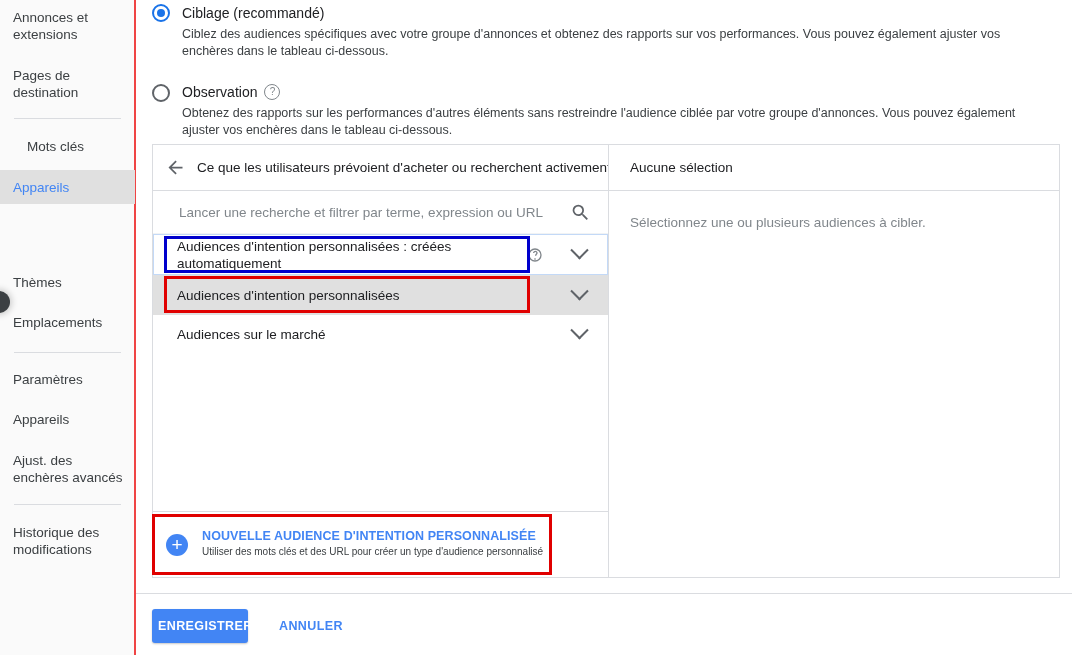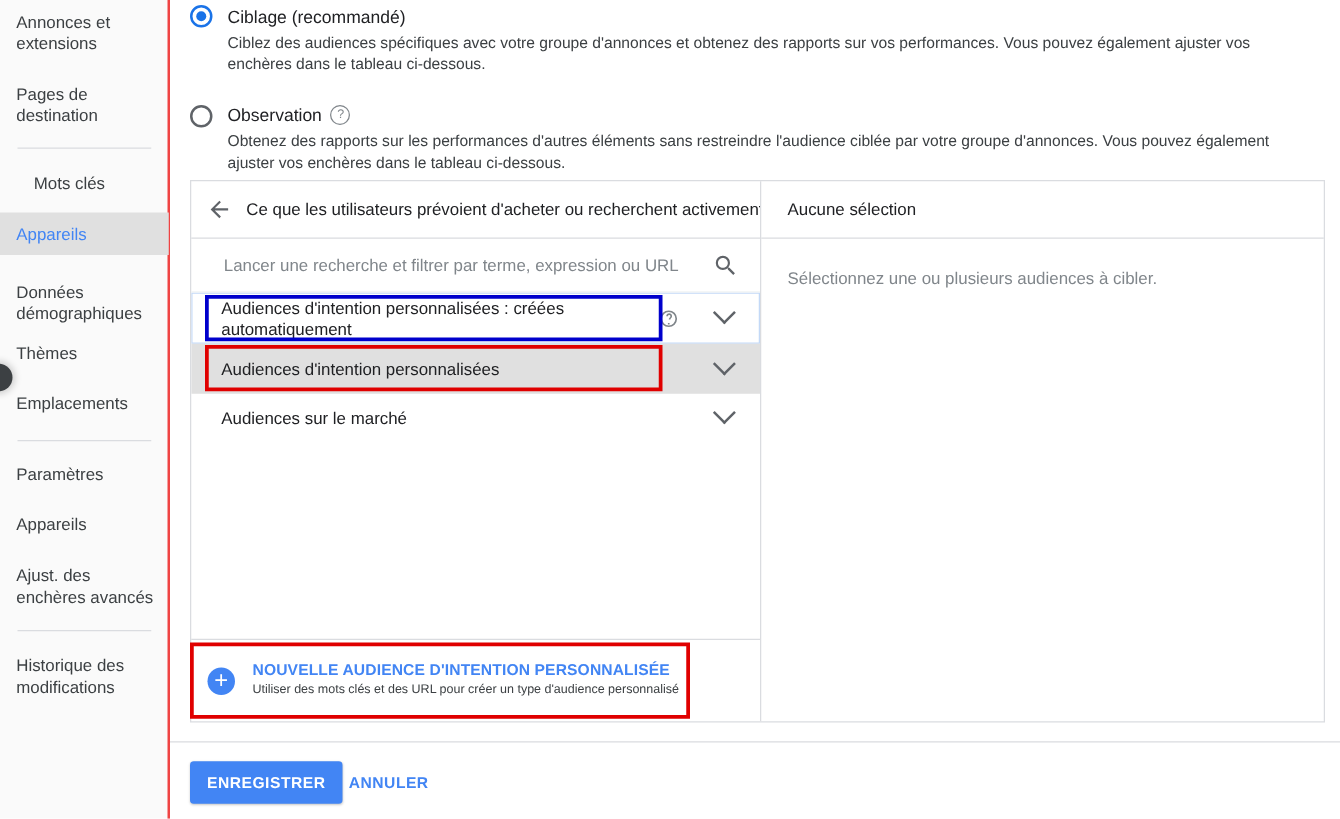--- a/index.html
+++ b/index.html
@@ -275,21 +275,21 @@
   
   #footer-div {
     position: absolute;
     left: 136px; top: 593px;
     width: 936px; height: 1px;
     background: #dadce0;
   }
   #save-btn {
     position: absolute;
     left: 152px; top: 609px;
-    width: 122px; height: 34px;
+    width: 96px; height: 34px;
     background: #4285f4;
     color: #fff;
     border: none;
     border-radius: 3px;
     font-size: 12.5px;
     font-weight: bold;
     letter-spacing: .4px;
     font-family: "Liberation Sans", sans-serif;
     cursor: pointer;
     box-shadow: 0 1px 2px rgba(0,0,0,0.22);
@@ -322,23 +322,20 @@
       <span>Pages de destination</span>
     </div>
 
     <div class="nav-div" style="position:absolute;left:0;top:118px;width:107px;"></div>
 
     <div class="nav-item" style="left:0;top:136px;position:absolute;width:135px;height:20px;padding-left:27px;">
       <span>Mots clés</span>
     </div>
     <div class="nav-item selected" style="left:0;top:170px;position:absolute;width:135px;height:34px;">
       <span>Appareils</span>
-    </div>
-    <div class="nav-item" style="left:0;top:222px;position:absolute;width:135px;height:40px;">
-      <span>Données démographiques</span>
     </div>
     <div class="nav-item" style="left:0;top:272px;position:absolute;width:135px;height:20px;">
       <span>Thèmes</span>
     </div>
     <div class="nav-item" style="left:0;top:312px;position:absolute;width:135px;height:20px;">
       <span>Emplacements</span>
     </div>
 
     <div class="nav-div" style="position:absolute;left:0;top:352px;width:107px;"></div>
 

